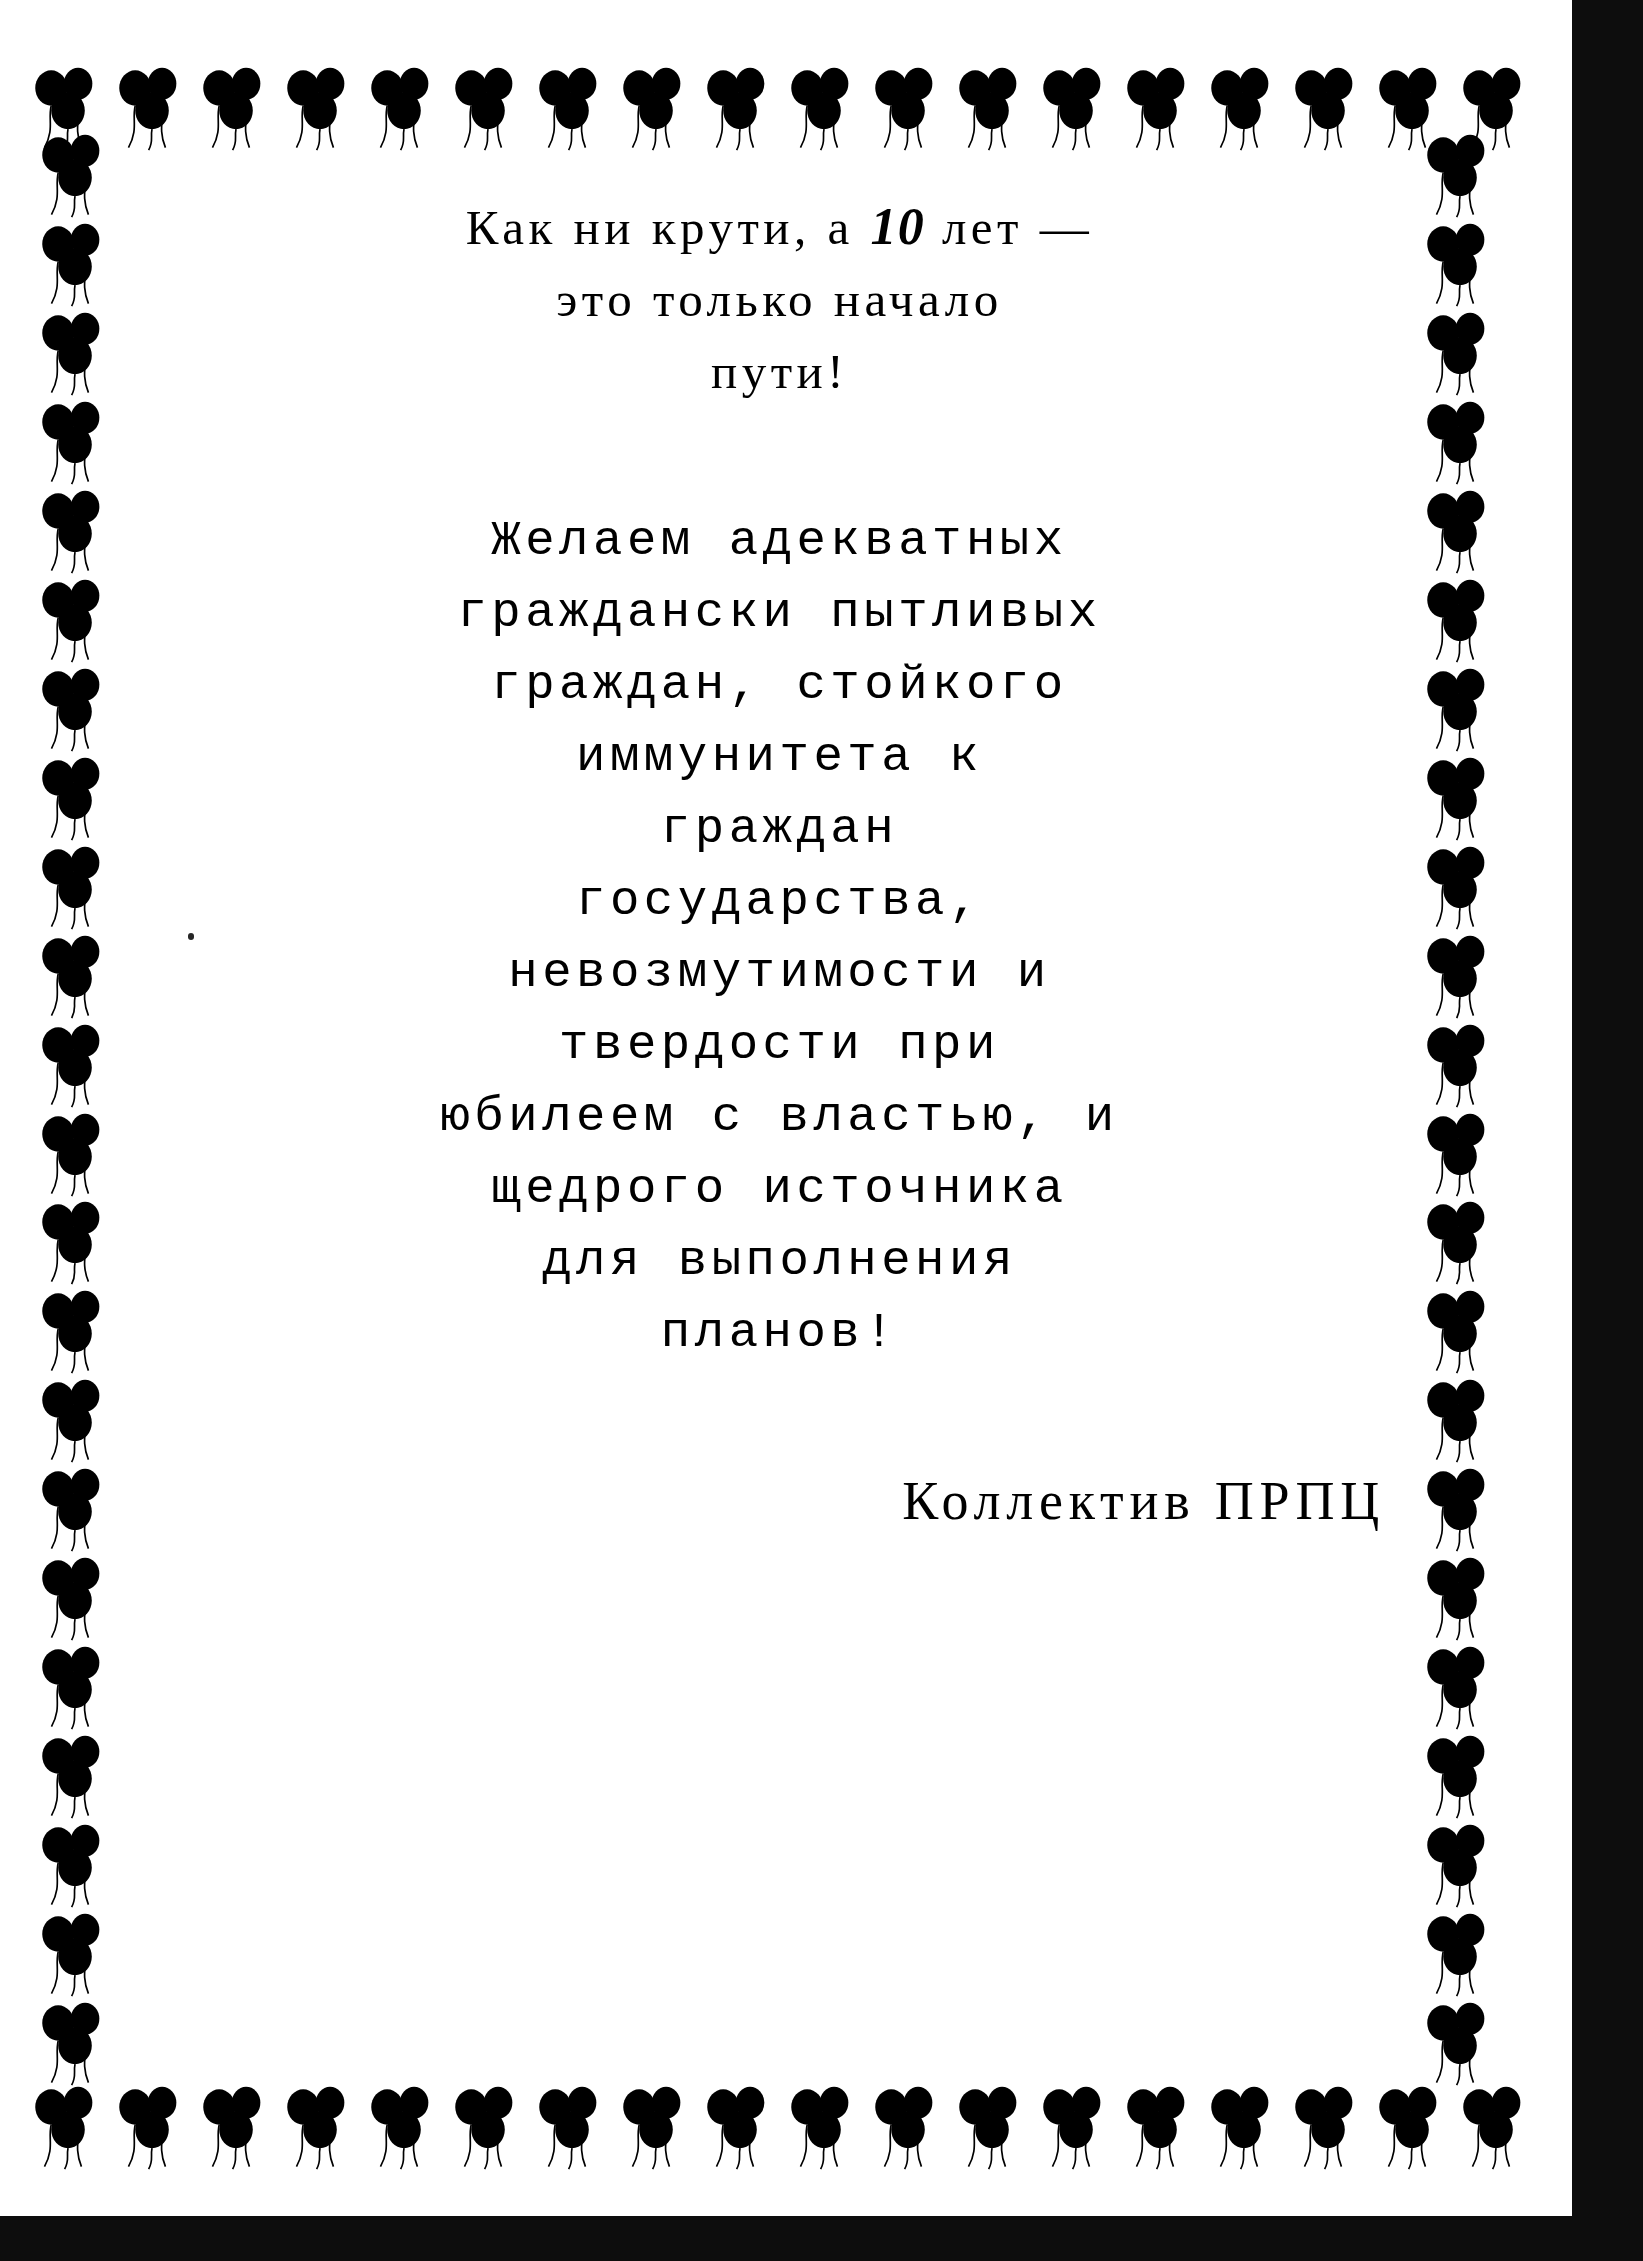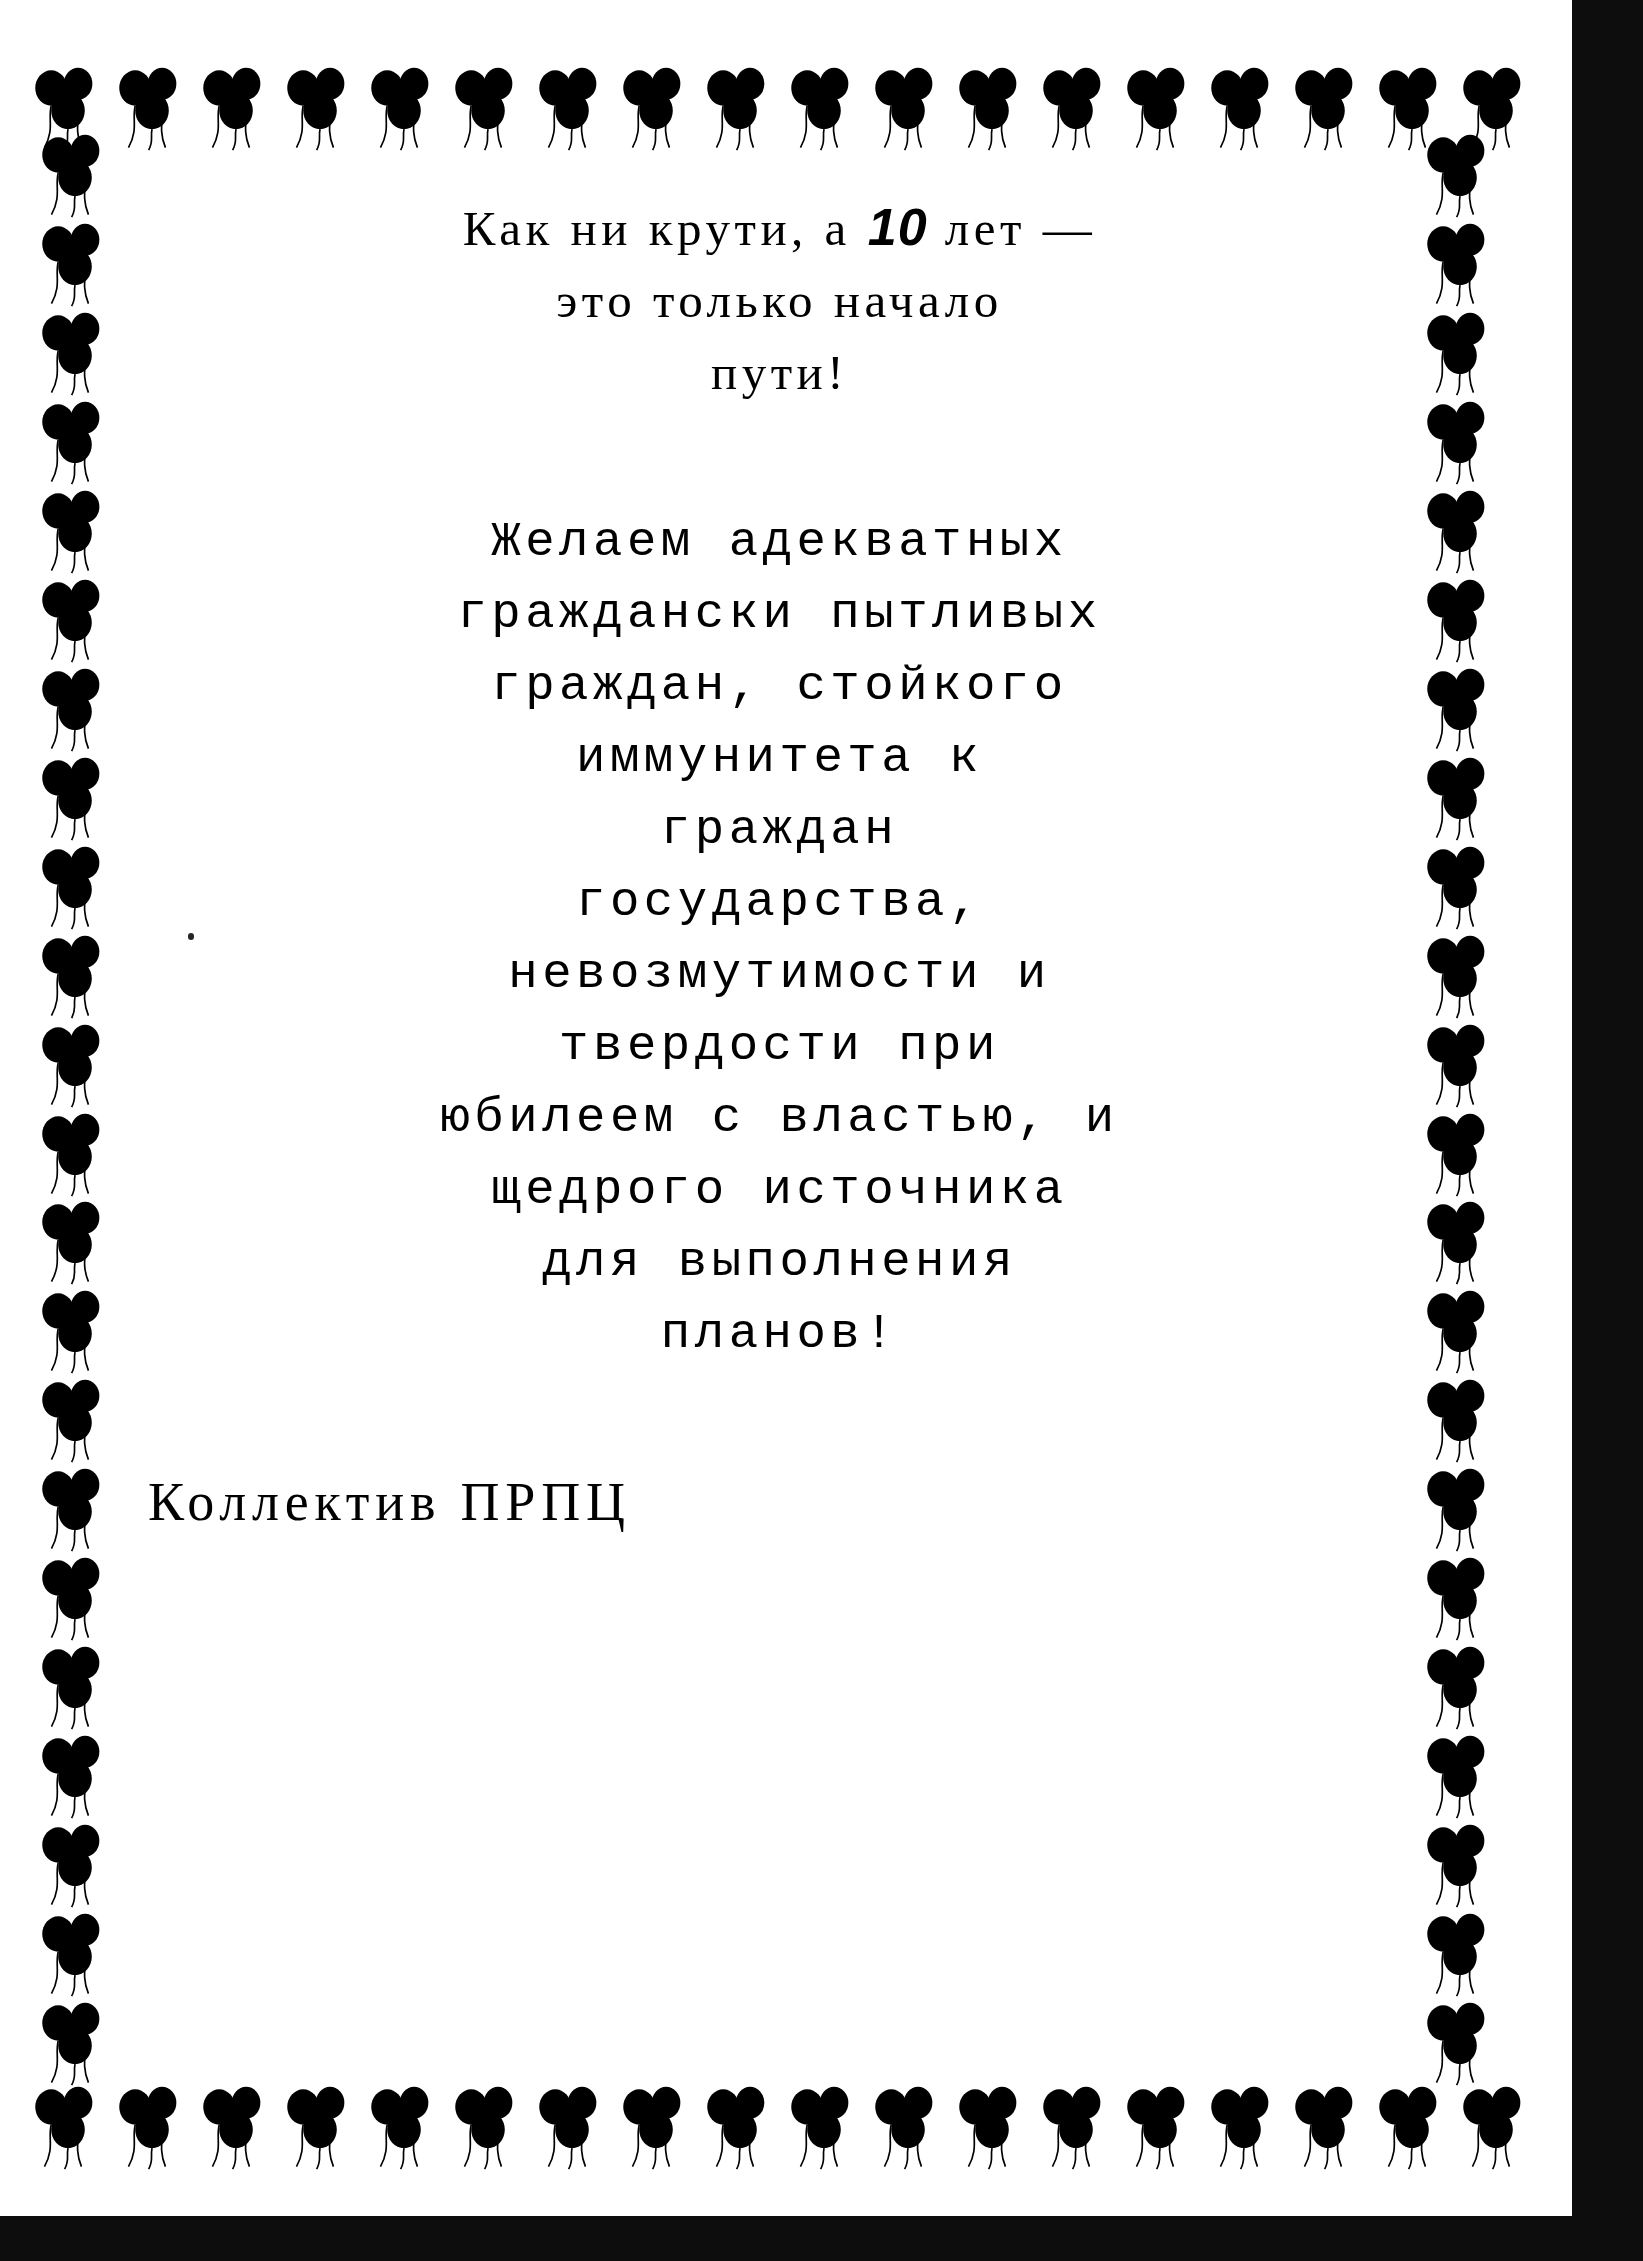--- a/index.html
+++ b/index.html
@@ -137,33 +137,34 @@
     display: block;
     white-space: pre;
   }
 
   .p-greeting { margin-top: 19.3px; }
   .p-congrats { margin-top: 97px; }
   .p-wishes   { margin-top: 97px; font-family: Liberation Mono, monospace; }
 
   .p-signature {
     width: 100%;
+    text-align: right;
     padding-right: 26px;
     box-sizing: border-box;
     margin-top: 97px;
     color: #000;
     font-family: "Liberation Serif", serif;
     letter-spacing: 5.8px;
     font-size: 54px;
     line-height: 71px;
     white-space: pre;
   }
 
   .num {
-    font-family: Liberation Sans, sans-serif;
+    font-family: Liberation Serif, serif;
     font-weight: bold;
     font-style: italic;
     letter-spacing: 1.3px;
     font-size: 52px;
   }
 
   .speck {
     position: absolute;
     width: 6.4px;
     height: 6.4px;

